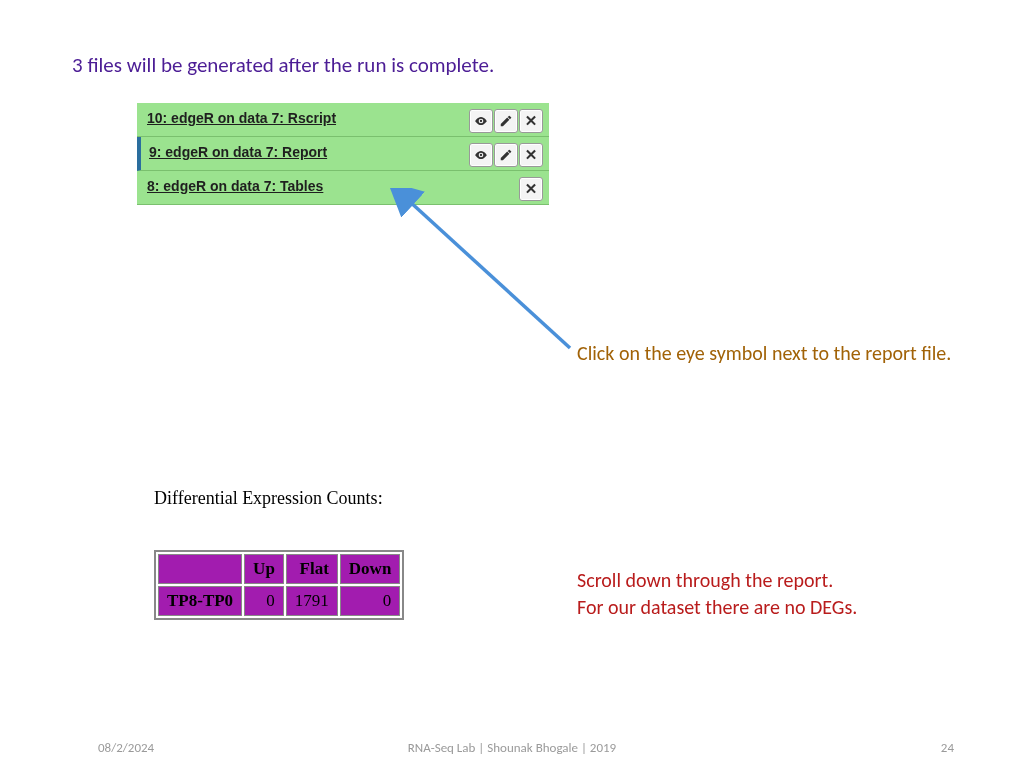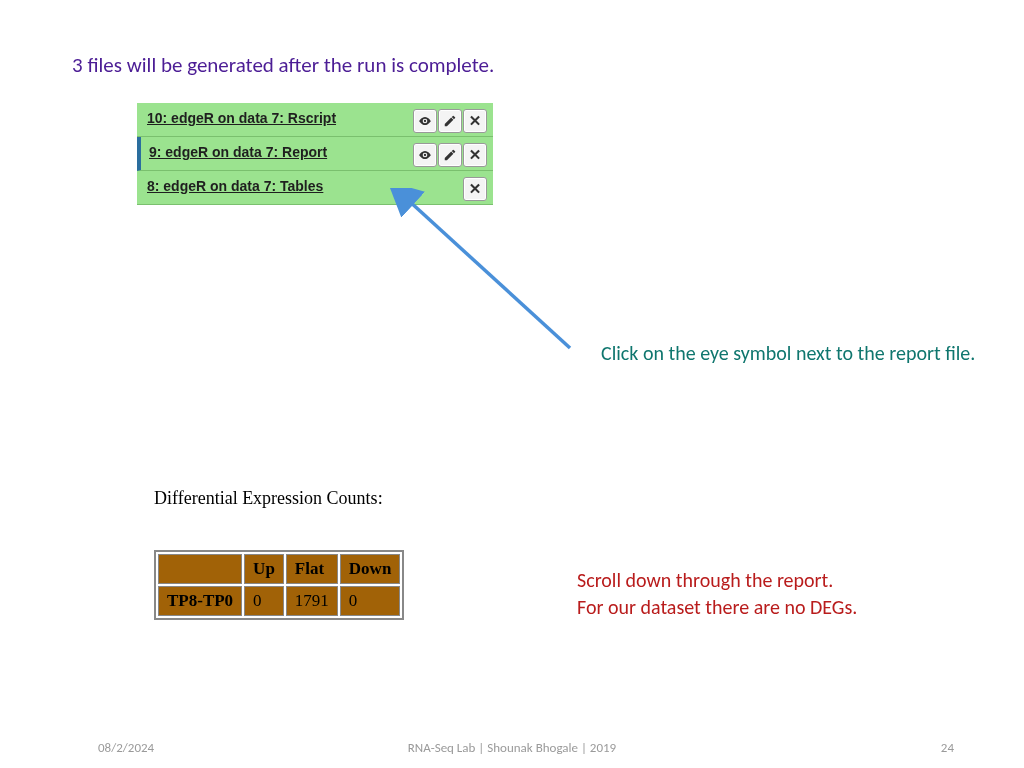--- a/index.html
+++ b/index.html
@@ -16,21 +16,21 @@
     left: 72px;
     top: 52px;
     font-size: 21px;
     color: #4c1d95;
   }
   
   .history-panel {
     position: absolute;
     left: 137px;
     top: 103px;
-    width: 356px;
+    width: 412px;
   }
   .hist-item {
     background: #9be38f;
     border-bottom: 1px solid #7ac06e;
     padding: 6px 8px 8px 10px;
     position: relative;
   }
   .hist-item.sel {
     border-left: 4px solid #2a6e9e;
     padding-left: 8px;
@@ -82,24 +82,23 @@
     left: 390px;
     top: 188px;
     pointer-events: none;
   }
   
   .callout1 {
     position: absolute;
     left: 577px;
     top: 340px;
     font-size: 20px;
-    color: #0f766e;
+    color: #a16207;
     max-width: 430px;
     line-height: 1.35;
-    margin-left: 24px;
   }
   .callout2 {
     position: absolute;
     left: 577px;
     top: 567px;
     font-size: 20px;
     color: #b91c1c;
     max-width: 430px;
     line-height: 1.35;
   }
@@ -120,22 +119,22 @@
     border: 2px solid #888;
     border-collapse: separate;
     border-spacing: 2px;
     background: #fff;
     font-family: "Times New Roman", serif;
     font-size: 17px;
   }
   .diff-table th, .diff-table td {
     border: 1px solid #888;
     padding: 4px 8px;
-    text-align: left;
-    background: #a16207;
+    text-align: right;
+    background: #a21caf;
   }
   .diff-table th { font-weight: bold; }
   .diff-table .rowhead { font-weight: bold; }
   
   .footer {
     position: absolute;
     left: 0;
     right: 0;
     bottom: 28px;
     font-size: 13px;

